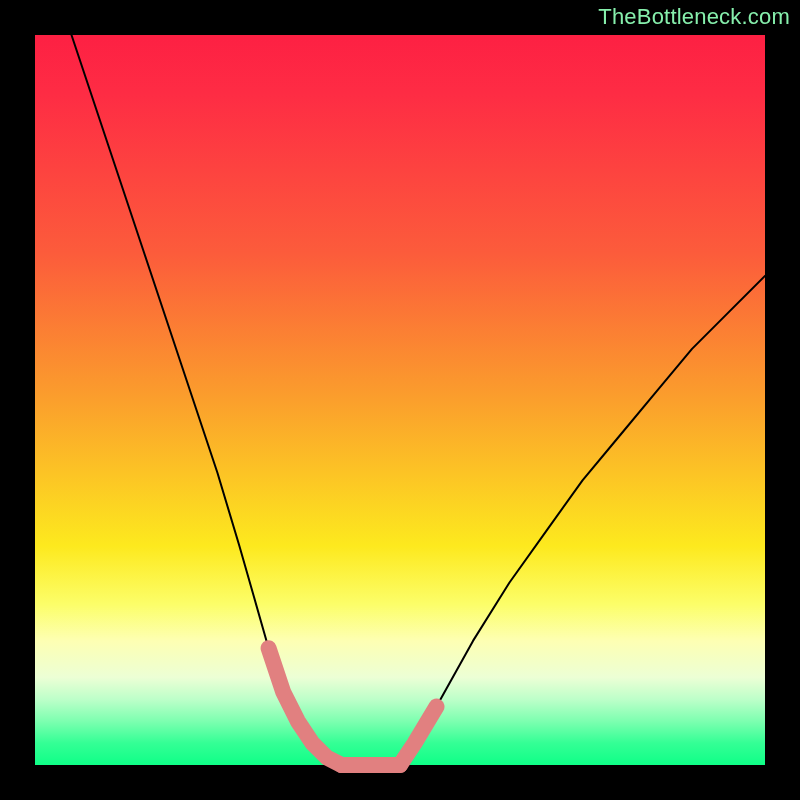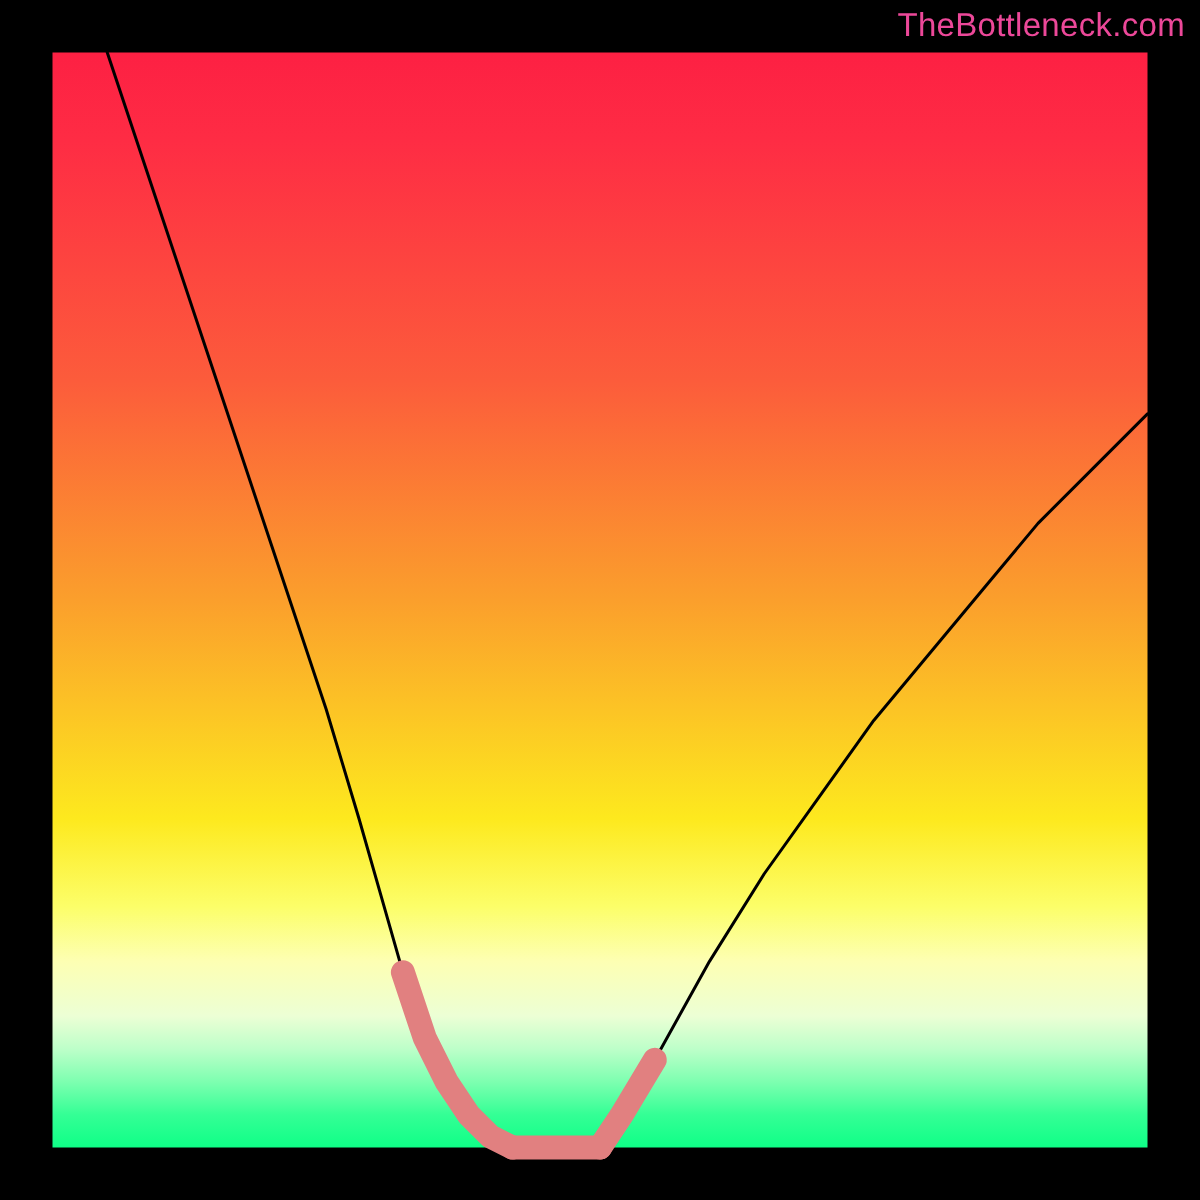--- a/index.html
+++ b/index.html
@@ -39,21 +39,21 @@
       #bdffc9 91%,
       #7dffb0 94%,
       #34ff95 97%,
       #0fff87 100%
     );
   }
   .watermark {
     position: absolute;
     top: 4px;
     right: 10px;
-    color: #ec4899;
+    color: #86efac;
     font-size: 22px;
     font-weight: 500;
     letter-spacing: 0.2px;
   }
   svg.curves {
     position: absolute;
     top: 35px;
     left: 35px;
     width: 730px;
     height: 730px;

